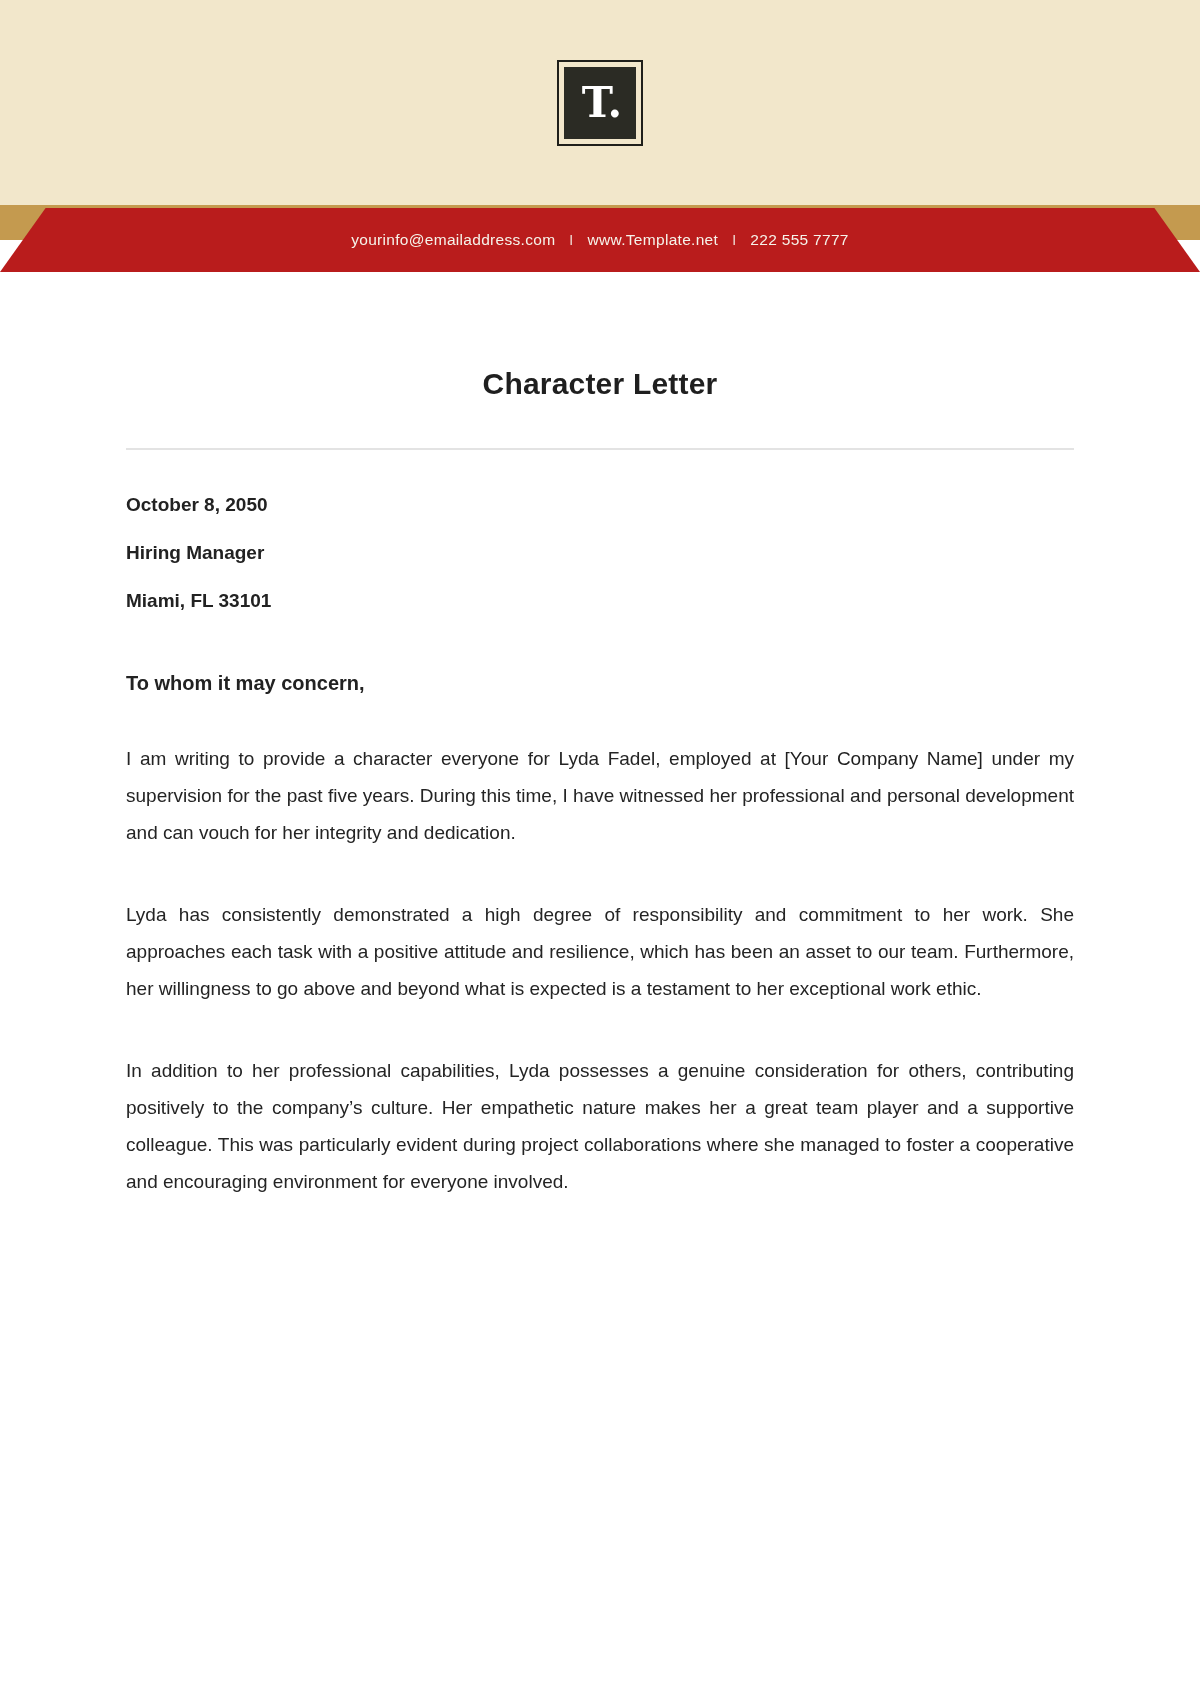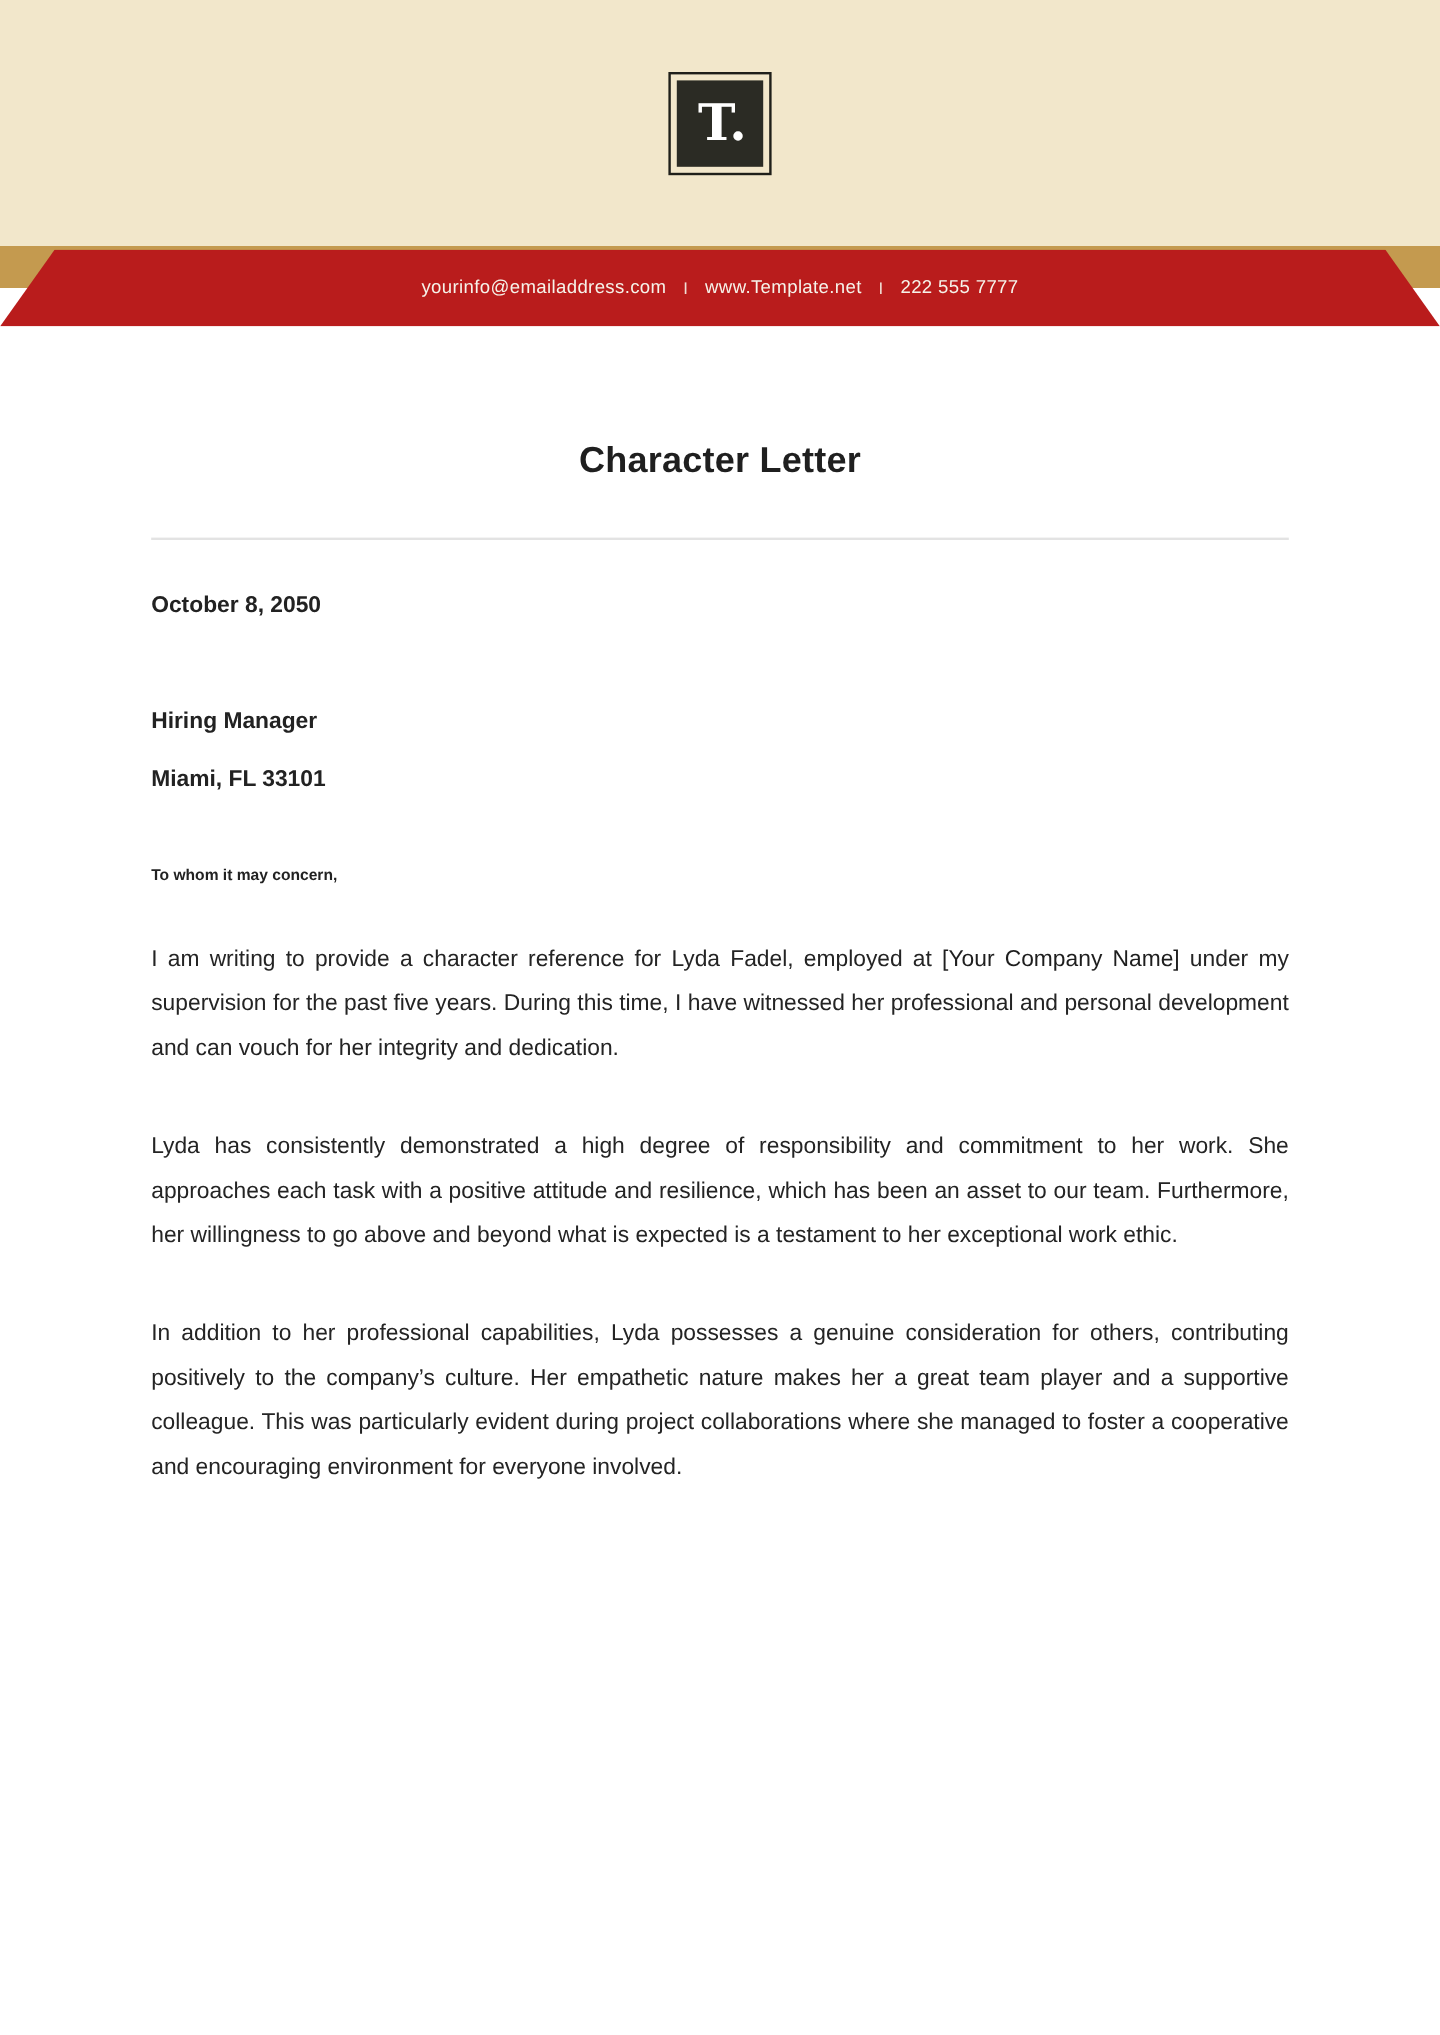--- a/index.html
+++ b/index.html
@@ -91,32 +91,32 @@
   .divider {
     margin-top: 47px;
     height: 2px;
     background: #e3e3e3;
   }
   .date-line {
     margin-top: 44px;
     font-weight: 700;
     font-size: 19px;
   }
-  .recipient-block { margin-top: 74px; }
+  .recipient-block { margin-top: 25px; }
   .recipient-line {
     font-weight: 700;
     font-size: 19px;
     line-height: 23px;
     margin-bottom: 25px;
   }
   .recipient-line:last-child { margin-bottom: 0; }
   .salutation {
     margin-top: 60px;
     font-weight: 700;
-    font-size: 13px;
+    font-size: 20px;
   }
   .paragraph {
     margin-top: 45px;
     font-size: 19px;
     line-height: 37px;
     text-align: justify;
     color: #242424;
   }
   .paragraph b { font-weight: 400; color: #1e1e1e; }
 </style>
@@ -150,20 +150,20 @@
 
     <p class="date-line">October 8, 2050</p>
 
     <div class="recipient-block">
       <p class="recipient-line">Hiring Manager</p>
       <p class="recipient-line">Miami, FL 33101</p>
     </div>
 
     <p class="salutation">To whom it may concern,</p>
 
-    <p class="paragraph"><span>I am writing to provide a character reference for Lyda Fadel, employed at </span><b>[Your Company Name]</b><span> under my supervision for the past five years. During this time, I have witnessed her professional and personal development and can vouch for her integrity and dedication.</span></p>
+    <p class="paragraph"><span>I am writing to provide a character everyone for Lyda Fadel, employed at </span><b>[Your Company Name]</b><span> under my supervision for the past five years. During this time, I have witnessed her professional and personal development and can vouch for her integrity and dedication.</span></p>
 
     <p class="paragraph">Lyda has consistently demonstrated a high degree of responsibility and commitment to her work. She approaches each task with a positive attitude and resilience, which has been an asset to our team. Furthermore, her willingness to go above and beyond what is expected is a testament to her exceptional work ethic.</p>
 
     <p class="paragraph">In addition to her professional capabilities, Lyda possesses a genuine consideration for others, contributing positively to the company’s culture. Her empathetic nature makes her a great team player and a supportive colleague. This was particularly evident during project collaborations where she managed to foster a cooperative and encouraging environment for everyone involved.</p>
   </main>
 
 </div>
 
 </body></html>

